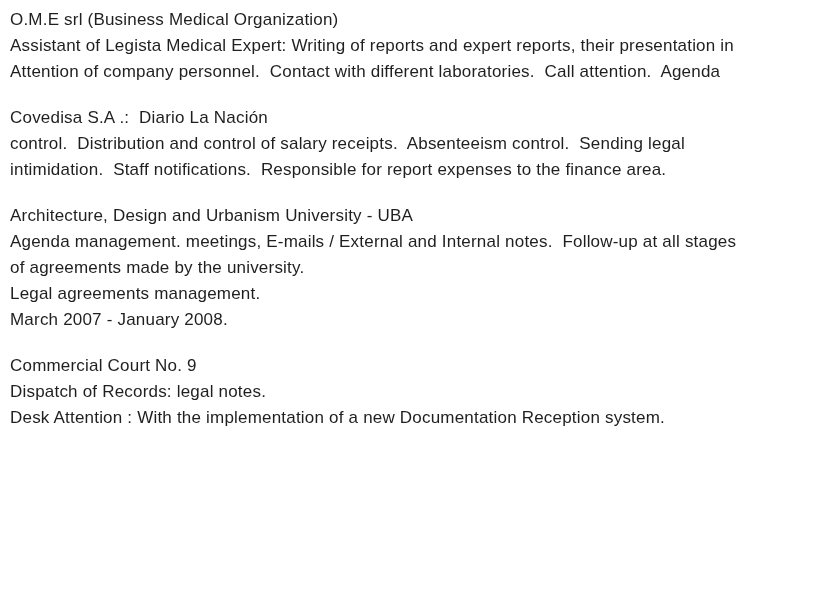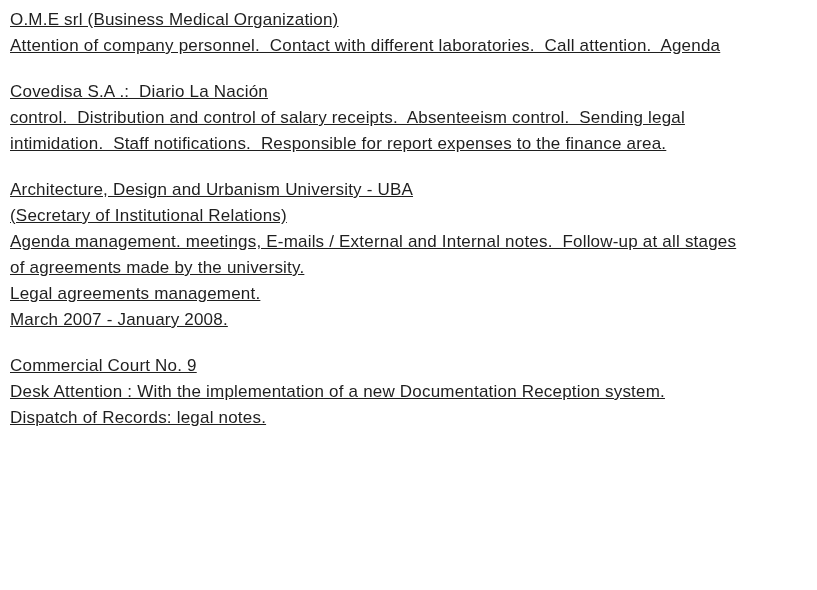--- a/index.html
+++ b/index.html
@@ -9,56 +9,55 @@
   }
   .page {
     width: 817px;
     height: 590px;
     overflow: hidden;
     box-sizing: border-box;
     padding: 7px 0 0 10px;
     background: #ffffff;
     font-family: "Liberation Sans", "DejaVu Sans", sans-serif;
     color: #1f1f1f;
-    text-decoration: underline;
   }
   .section {
     margin: 0 0 20px 0;
   }
   .line {
     font-size: 17px;
     line-height: 26px;
     white-space: pre;          
     letter-spacing: 0.2px;
   }
 </style>
 </head>
 <body>
 
 <div class="page">
 
   <div class="section">
     <div class="line">O.M.E srl (Business Medical Organization)</div>
+    <div class="line">Assistant of Legista Medical Expert: Writing of reports and expert reports, their presentation in</div>
     <div class="line">Attention of company personnel.  Contact with different laboratories.  Call attention.  Agenda</div>
   </div>
 
   <div class="section">
     <div class="line">Covedisa S.A .:  Diario La Nación</div>
     <div class="line">control.  Distribution and control of salary receipts.  Absenteeism control.  Sending legal</div>
     <div class="line">intimidation.  Staff notifications.  Responsible for report expenses to the finance area.</div>
   </div>
 
   <div class="section">
     <div class="line">Architecture, Design and Urbanism University - UBA</div>
-    <div class="line">(Secretary of Institutional Relations)</div>
     <div class="line">Agenda management. meetings, E-mails / External and Internal notes.  Follow-up at all stages</div>
     <div class="line">of agreements made by the university.</div>
     <div class="line">Legal agreements management.</div>
     <div class="line">March 2007 - January 2008.</div>
   </div>
 
   <div class="section">
     <div class="line">Commercial Court No. 9</div>
+    <div class="line">Dispatch of Records: legal notes.</div>
     <div class="line">Desk Attention : With the implementation of a new Documentation Reception system.</div>
-    <div class="line">Dispatch of Records: legal notes.</div>
   </div>
 
 </div>
 
 </body></html>

